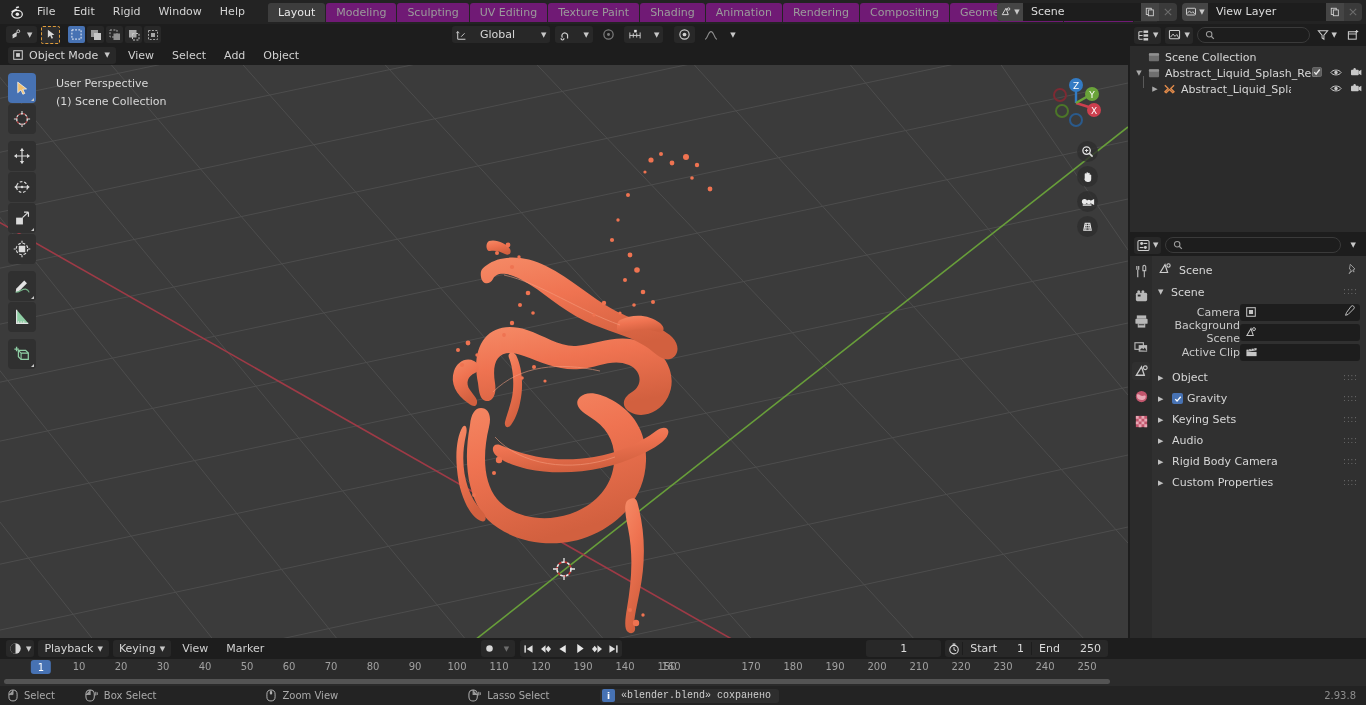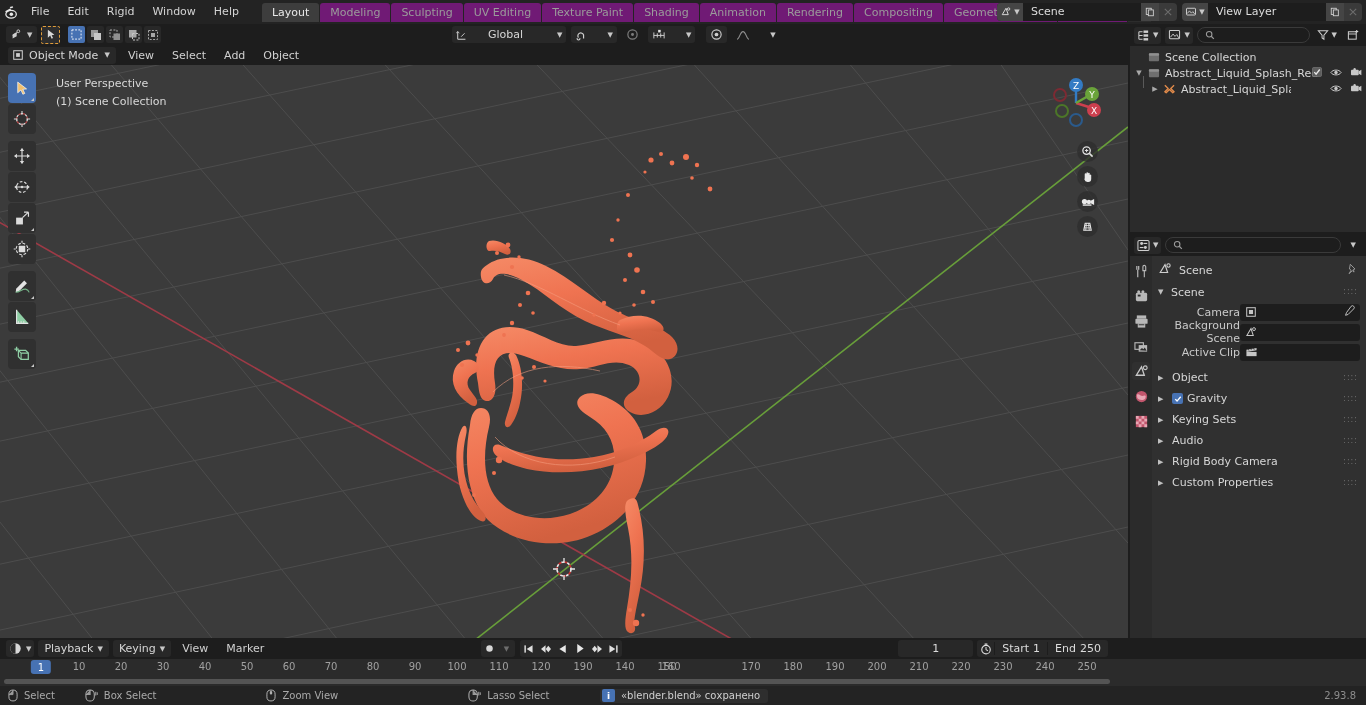--- a/index.html
+++ b/index.html
@@ -9,21 +9,21 @@
     font-family:"DejaVu Sans", sans-serif;
     font-size:11px;
     color:#e6e6e6;
     -webkit-font-smoothing:antialiased;
   }
   .app { position:relative; width:1366px; height:705px; }
 
   
   .topbar {
     position:absolute; left:0; top:0; width:1366px; height:24px;
-    background:#232323; display:flex; align-items:center; 
+    background:#232323; display:flex; align-items:center; padding-left:6px;
   }
   .blender-logo { width:22px; height:22px; display:flex; align-items:center; justify-content:center; }
   .menu-item {
     padding:0 9px; height:18px; line-height:18px; color:#d3d3d3; font-size:11px;
     border-radius:3px; cursor:default;
   }
   .wstabs { display:flex; align-items:center; margin-left:14px; height:24px; }
   .wstab {
     padding:0 10px; height:19px; line-height:19px; font-size:11px; color:#9b9b9b;
     border-radius:3px 3px 0 0; margin-right:1px; background:#701a75;
@@ -59,21 +59,21 @@
   }
   .modebtn {
     display:flex; align-items:center; gap:5px; background:#282828; border-radius:3px;
     height:17px; padding:0 6px 0 4px; min-width:108px;
   }
   .mtxt { color:#d6d6d6; font-size:11px; }
   .mlink { color:#d0d0d0; font-size:11px; padding:0 6px; }
 
   
   .center-widgets { position:absolute; left:452px; top:25px; display:flex; align-items:center; gap:5px; height:19px; }
-  .cw { background:#282828; border-radius:3px; height:17px; display:flex; align-items:center; padding:0 4px; gap:20px; }
+  .cw { background:#282828; border-radius:3px; height:17px; display:flex; align-items:center; padding:0 4px; gap:12px; }
   .cw.plain { background:transparent; }
 
   
   .right-widgets { position:absolute; right:6px; top:45px; display:flex; align-items:center; gap:4px; height:19px; }
   .rw { background:#282828; border-radius:3px; height:17px; display:flex; align-items:center; padding:0 3px; gap:3px; }
   .shading-group { display:flex; background:#282828; border-radius:9px; height:17px; align-items:center; }
   .sg-ball { width:19px; height:17px; display:flex; align-items:center; justify-content:center; }
   .sg-ball.sel { background:#4772b3; border-radius:9px; }
   .optbtn {
     position:absolute; right:6px; top:24px; height:17px; background:#282828; border-radius:3px;
@@ -150,21 +150,21 @@
   .tl-header { height:21px; background:#1d1d1d; display:flex; align-items:center; padding-left:6px; gap:4px; position:relative; }
   .tl-btn { height:17px; background:#282828; border-radius:3px; display:flex; align-items:center; padding:0 6px; gap:4px; font-size:11px; color:#d6d6d6; }
   .tl-txt { font-size:11px; color:#d0d0d0; padding:0 7px; }
   .playback-group { position:absolute; left:481px; display:flex; align-items:center; gap:5px; }
   .pb-rec { display:flex; background:#282828; border-radius:3px; height:17px; align-items:center; }
   .pb-transport { display:flex; background:#282828; border-radius:3px; height:17px; align-items:center; }
   .pbx { width:17px; height:17px; display:flex; align-items:center; justify-content:center; }
   .frame-group { position:absolute; right:258px; display:flex; align-items:center; gap:4px; }
   .frame-field { width:75px; height:17px; background:#282828; border-radius:3px; display:flex; align-items:center; justify-content:center; font-size:11px; color:#dcdcdc; }
   .startend { display:flex; background:#282828; border-radius:3px; height:17px; align-items:center; }
-  .se-cell { display:flex; align-items:center; height:17px; padding:0 7px; font-size:11px; color:#dcdcdc; gap:4px; }
+  .se-cell { display:flex; align-items:center; height:17px; padding:0 7px; font-size:11px; color:#dcdcdc; gap:20px; }
   .se-sep { width:1px; height:13px; background:#1d1d1d; }
   .tl-ruler { position:absolute; left:0; top:21px; width:1366px; height:18px; background:#2b2b2b; }
   .tick { position:absolute; top:2px; font-size:10px; color:#a0a0a0; transform:translateX(-50%); }
   .playhead { position:absolute; top:1px; height:14px; background:#4772b3; border-radius:3px;
     display:flex; align-items:center; justify-content:center; color:#fff; font-size:10px; padding:0 7px; transform:translateX(-50%); }
   .tl-scroll { position:absolute; left:0; top:39px; width:1366px; height:9px; background:#2b2b2b; }
   .tl-scrollbar { position:absolute; left:4px; top:2px; height:5px; background:#545454; border-radius:3px; }
 
   
   .statusbar { position:absolute; left:0; top:686px; width:1366px; height:19px; background:#232323;
@@ -1148,19 +1148,19 @@
       <svg width="13" height="13" viewBox="0 0 14 14">
           <rect x="1" y="1" width="9" height="12" rx="4.5" fill="none" stroke="#b0b0b0" stroke-width="1.1"></rect>
           <path d="M10 6 L5.5 6 L5.5 1.2" stroke="#b0b0b0" stroke-width="1.1" fill="#b0b0b0" opacity="0.85"></path>
           <path d="M11.6 3 L11.6 7 M13.2 3.6 L13.2 6.4" stroke="#b0b0b0" stroke-width="1"></path>
         </svg>
       <span>Lasso Select</span>
     </div>
 
     <div class="sb-report">
       <span class="ibadge">i</span>
-      <span style="font-size:10px;color:#cfcfcf;">«blender.blend» сохранено</span>
+      <span style="font-size:10px;color:#cfcfcf;font-family:Liberation Mono, monospace;">«blender.blend» сохранено</span>
     </div>
 
     <div class="sb-version">2.93.8</div>
   </div>
 
 </div>
 
 </body></html>

